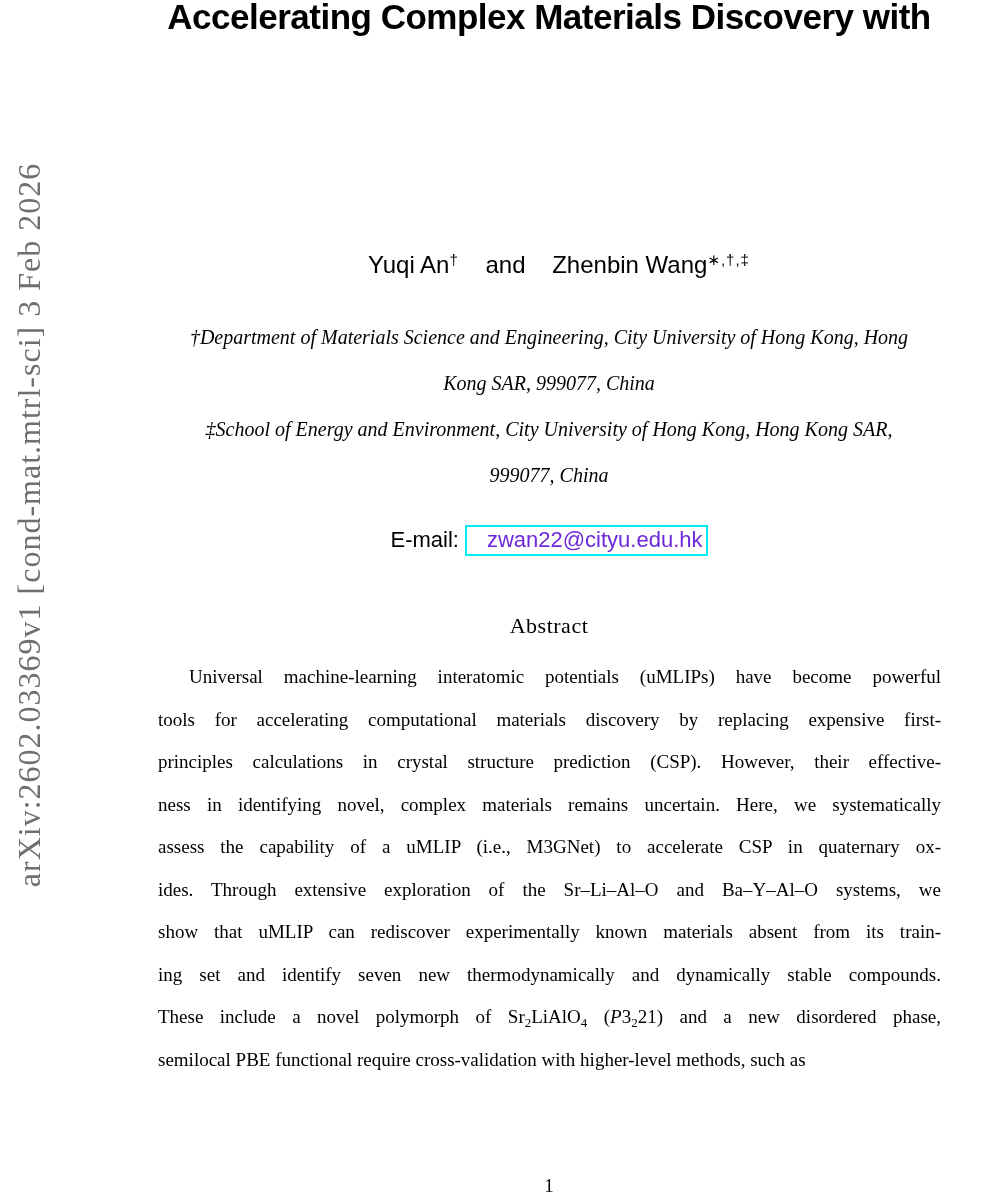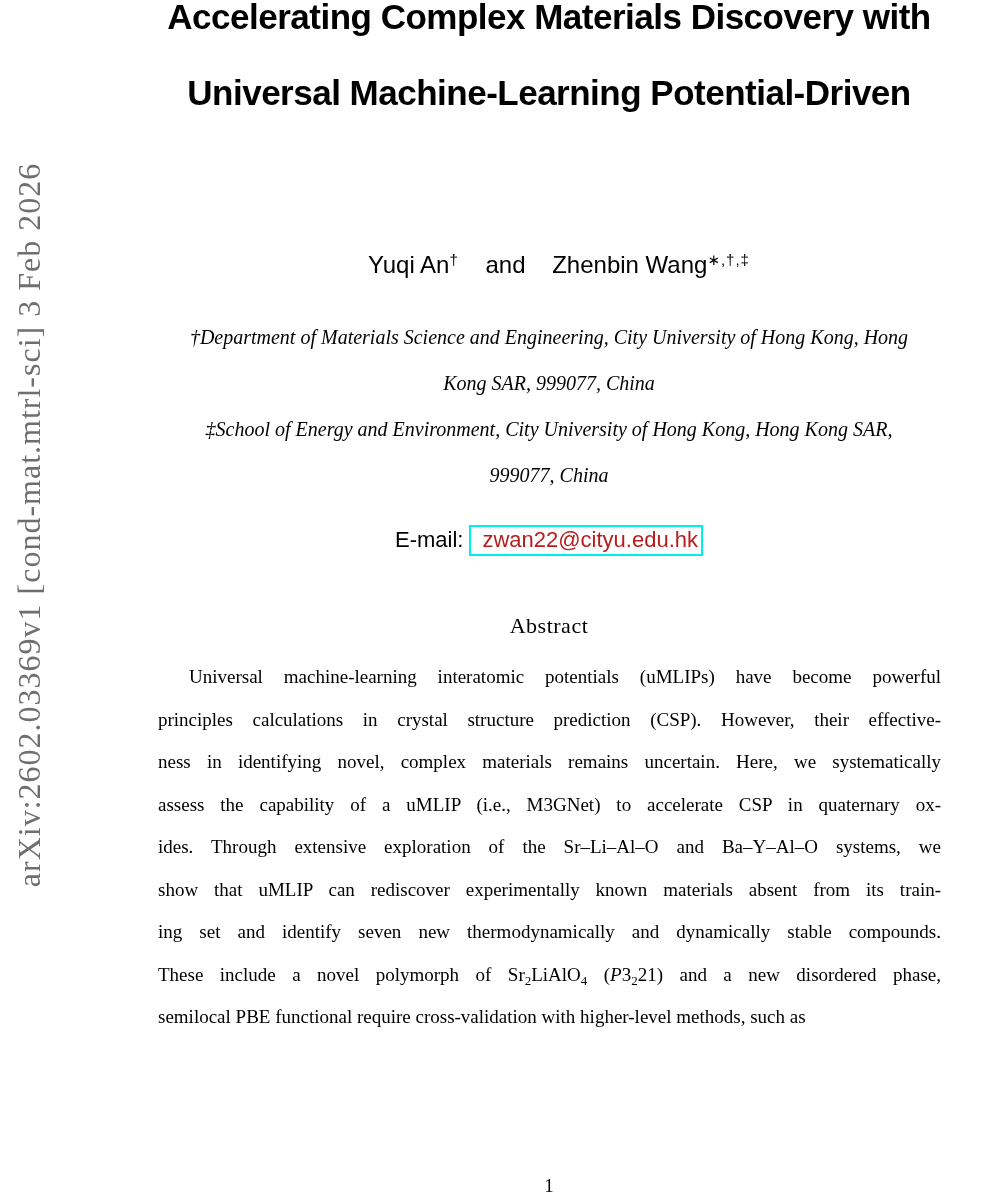--- a/index.html
+++ b/index.html
@@ -61,23 +61,23 @@
 
   .contact {
     position: absolute; top: 525px; left: 0; width: 100%;
     text-align: center;
     font-family: "Liberation Sans", sans-serif;
     font-size: 22px;
   }
   .email-link {
     display: inline-block;
     border: 2px solid #00eef2;
-    padding: 0 3px 1px 11px;
+    padding: 0 3px 1px 20px;
     margin-left: 6px;
-    color: #b91c1c;
+    color: #6d28d9;
     text-decoration: none;
   }
 
   .abstract-heading {
     position: absolute; top: 613px; left: 0; width: 100%;
     text-align: center;
     font-family: "Liberation Serif", serif;
     font-weight: normal;
     font-size: 22px;
     letter-spacing: 0.5px;
@@ -105,21 +105,20 @@
 </style>
 </head>
 <body>
 
 <div class="arxiv-banner" style="color: rgb(111, 111, 111);">arXiv:2602.03369v1  [cond-mat.mtrl-sci]  3 Feb 2026</div>
 
 <div class="content">
 
   <div class="title">
     <div>Accelerating Complex Materials Discovery with</div>
-    <div>Universal Machine-Learning Potential-Driven</div>
   </div>
 
   <div class="byline">
     <span>Yuqi An</span><sup>†</sup><span> and </span><span>Zhenbin Wang</span><sup>∗,†,‡</sup>
   </div>
 
   <div class="affiliations">
     <div>†Department of Materials Science and Engineering, City University of Hong Kong, Hong</div>
     <div>Kong SAR, 999077, China</div>
     <div>‡School of Energy and Environment, City University of Hong Kong, Hong Kong SAR,</div>
@@ -127,20 +126,21 @@
   </div>
 
   <div class="contact">
     <span>E-mail:</span><a href="#" class="email-link" style="border-color: rgb(0, 238, 242);">zwan22@cityu.edu.hk</a>
   </div>
 
   <div class="abstract-heading">Abstract</div>
 
   <div class="abstract-body">
       <div class="abs-line indent">Universal machine-learning interatomic potentials (uMLIPs) have become powerful</div>
+      <div class="abs-line">tools for accelerating computational materials discovery by replacing expensive first-</div>
       <div class="abs-line">principles calculations in crystal structure prediction (CSP). However, their effective-</div>
       <div class="abs-line">ness in identifying novel, complex materials remains uncertain. Here, we systematically</div>
       <div class="abs-line">assess the capability of a uMLIP (i.e., M3GNet) to accelerate CSP in quaternary ox-</div>
       <div class="abs-line">ides. Through extensive exploration of the Sr–Li–Al–O and Ba–Y–Al–O systems, we</div>
       <div class="abs-line">show that uMLIP can rediscover experimentally known materials absent from its train-</div>
       <div class="abs-line">ing set and identify seven new thermodynamically and dynamically stable compounds.</div>
       <div class="abs-line">These include a novel polymorph of Sr<sub>2</sub>LiAlO<sub>4</sub> (<i>P</i>3<sub>2</sub>21) and a new disordered phase,</div>
       <div class="abs-line last">semilocal PBE functional require cross-validation with higher-level methods, such as</div>
     </div>
 

